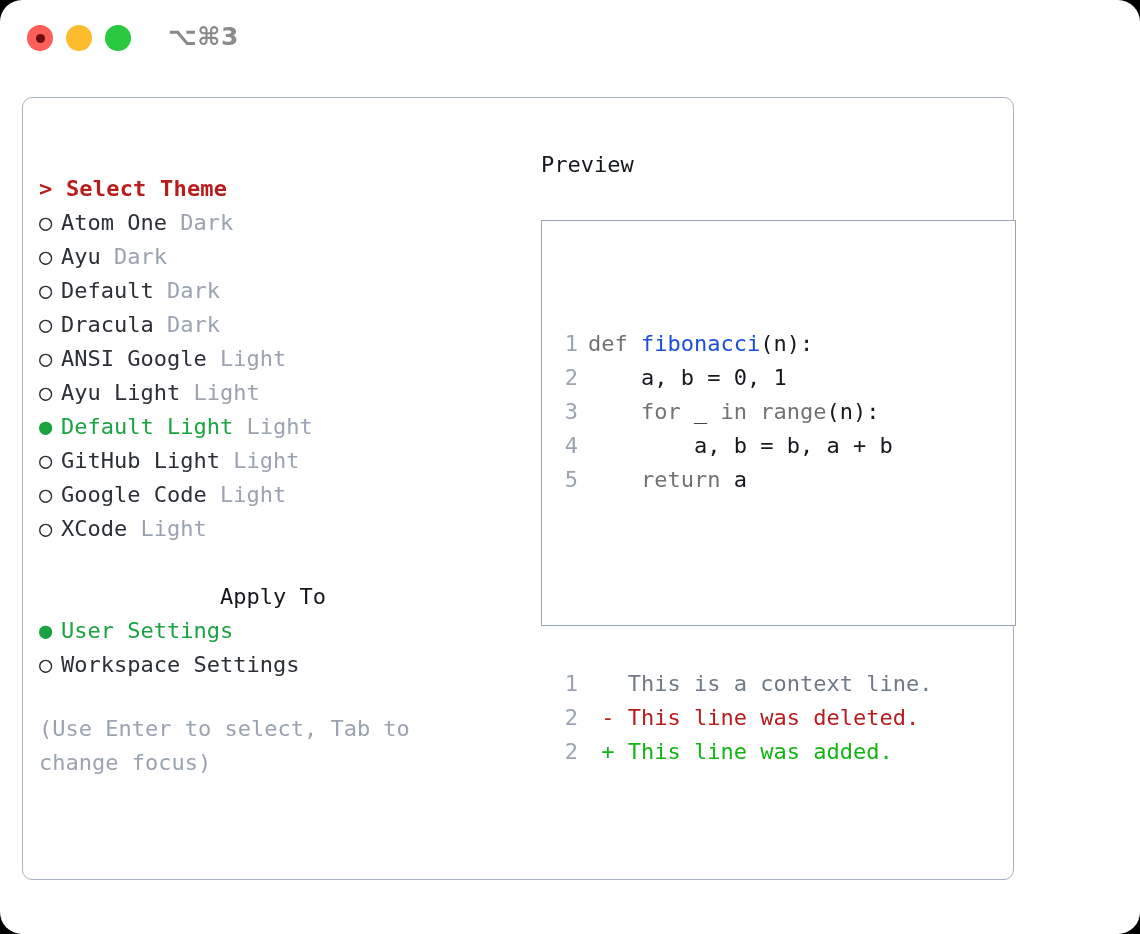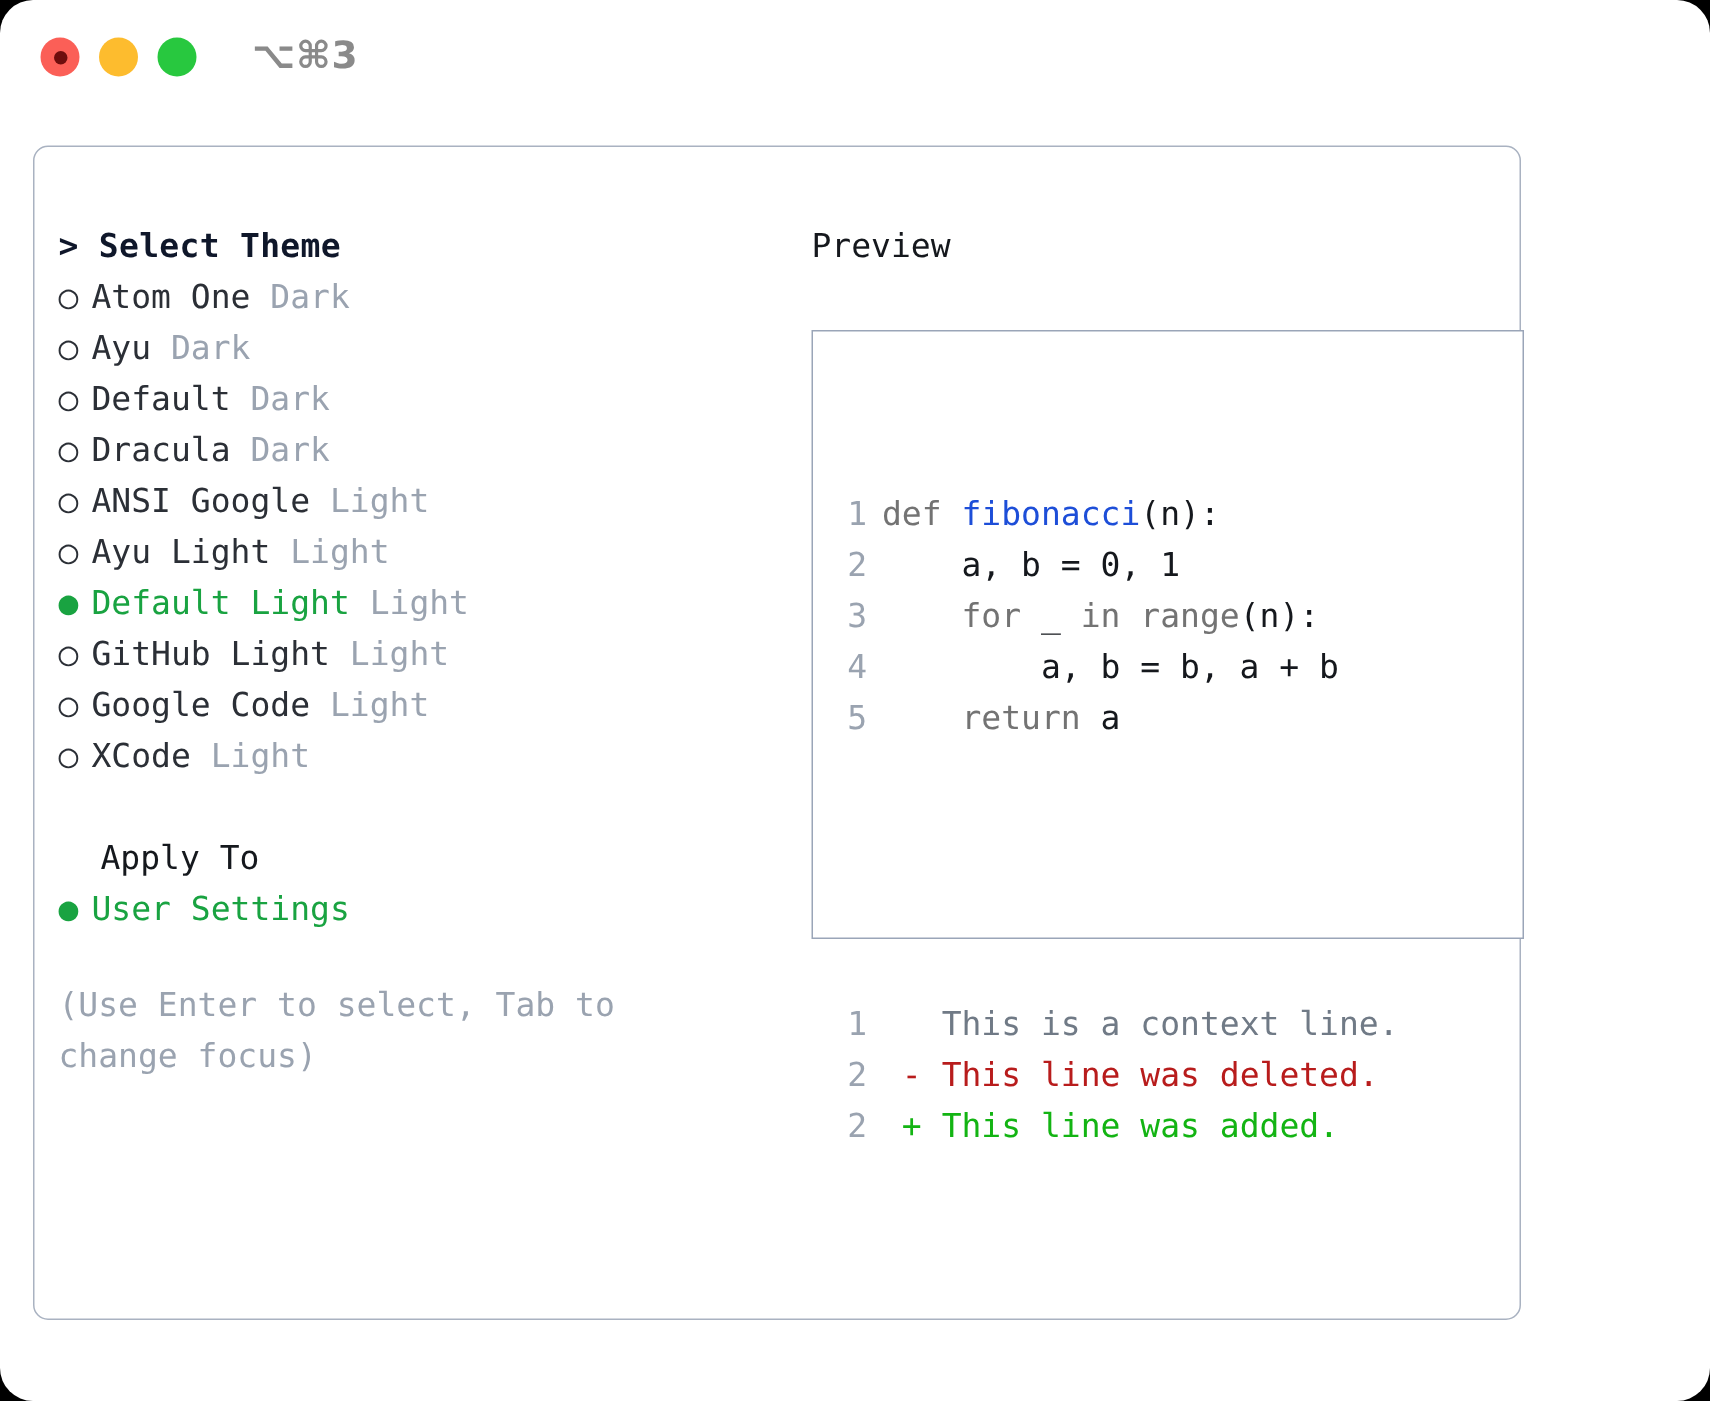--- a/index.html
+++ b/index.html
@@ -95,41 +95,43 @@
   }
   .row {
     height: 34px;
     line-height: 34px;
     font-size: 22px;
     white-space: pre;
     color: #2b2f36;
   }
   .header-row {
     font-weight: bold;
-    color: #0f172a;
+    color: #b91c1c;
     letter-spacing: 0.2px;
+    margin-top: 24px;
   }
   .bullet {
     display: inline-block;
     width: 22px;
     color: #2b2f36;
   }
   .bullet.sel { color: #19a341; }
   .name { color: #2b2f36; }
   .name.sel { color: #19a341; }
   .tag  { color: #9aa3b0; }
   .spacer-row { height: 34px; }
 
   .subhead {
     height: 34px;
     line-height: 34px;
     font-size: 22px;
     color: #15181d;
     padding-left: 28px;
     white-space: pre;
+    text-align: center;
   }
 
   .hint {
     margin-top: 30px;
     font-size: 22px;
     line-height: 34px;
     color: #9aa3b0;
     width: 400px;
     white-space: pre-wrap;
   }
@@ -213,20 +215,21 @@
           <div class="row"><span class="bullet">○</span><span class="name">Google Code</span><span class="tag"> Light</span></div>
           <div class="row"><span class="bullet">○</span><span class="name">XCode</span><span class="tag"> Light</span></div>
         </div>
 
       <div class="spacer-row"></div>
 
       <div class="subhead">Apply To</div>
 
       <div id="apply-items">
           <div class="row"><span class="bullet sel">●</span><span class="name sel">User Settings</span></div>
+          <div class="row"><span class="bullet">○</span><span class="name">Workspace Settings</span></div>
         </div>
 
       <div class="hint">(Use Enter to select, Tab to change focus)</div>
     </div>
 
     <div class="right-col">
       <div class="preview-title">Preview</div>
 
       <div class="preview-box">
         <div class="code">

